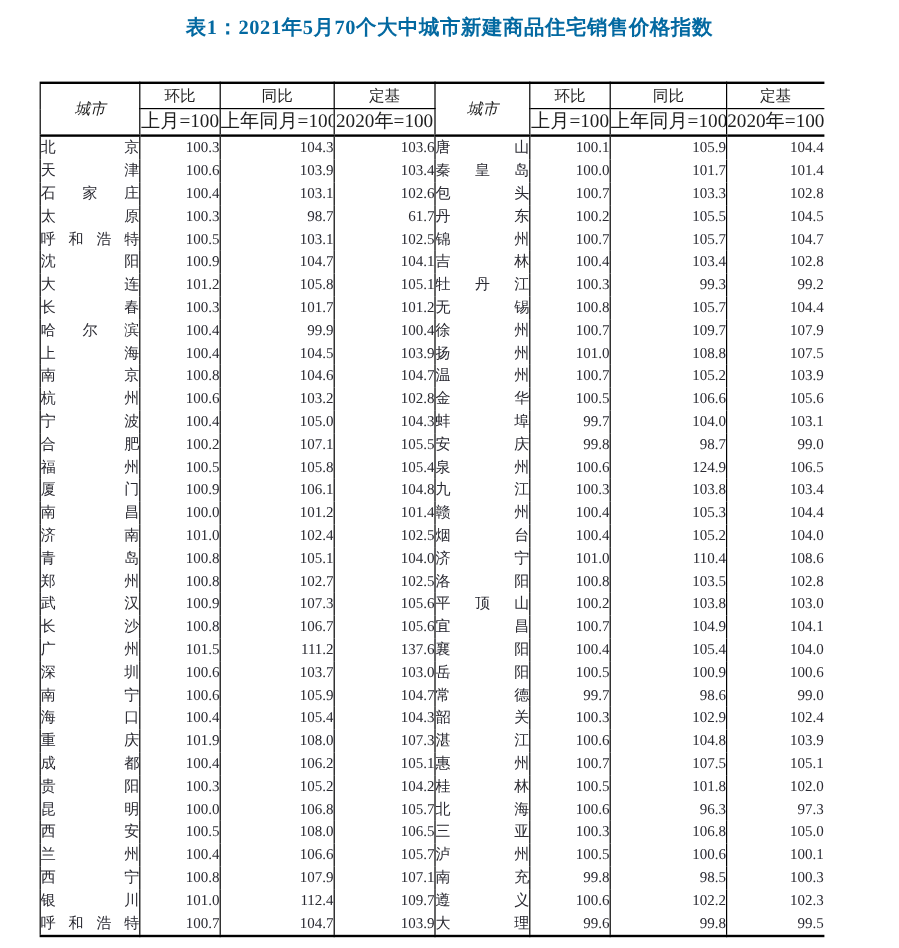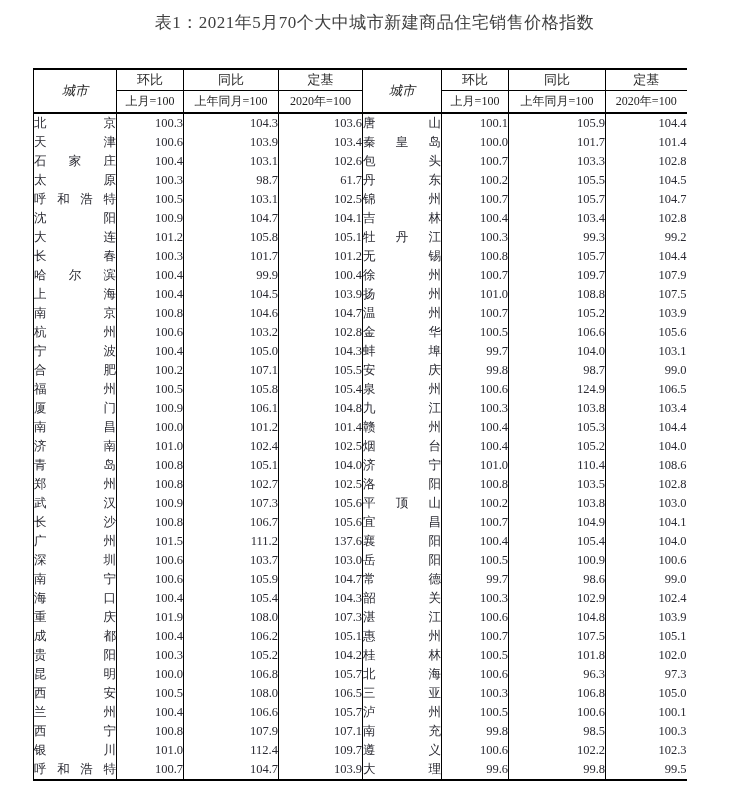--- a/index.html
+++ b/index.html
@@ -6,22 +6,22 @@
   .page{
     position:relative;
     width:749px;height:790px;
     background:#ffffff;
     font-family:"Liberation Serif","DejaVu Serif",serif;
     overflow:hidden;
   }
   .title{
     position:absolute;top:11px;left:0;width:749px;
     text-align:center;
-    font-size:17px;font-weight:normal;
-    color:#404040;
+    font-size:17px;font-weight:bold;
+    color:#0369a1;
     letter-spacing:0.5px;
   }
   table.idx{
     position:absolute;left:33px;top:68px;
     width:653px;
     border-collapse:collapse;
     table-layout:fixed;
     border-top:2px solid #000;
     border-bottom:2px solid #000;
     border-left:1px solid #000;
@@ -30,21 +30,21 @@
   table.idx th, table.idx td{
     border-right:1px solid #000;
     padding:0;
     font-weight:normal;
     overflow:hidden;
     white-space:nowrap;
   }
   table.idx tr > *:last-child{border-right:none;}
   thead th{color:#1f1f1f;text-align:center;}
   thead tr.r1 th{height:20px;font-size:13px;}
-  thead tr.r2 th{height:21px;font-size:12px;}
+  thead tr.r2 th{height:21px;font-size:16px;}
   th.grp{border-bottom:1px solid #000;text-align:center;}
   th.sub{border-bottom:2px solid #000;}
   th.cityhead{border-bottom:2px solid #000;font-size:13px;font-style:italic;}
   tbody td{
     height:19px;
     font-size:12.5px;
     color:#2a2a32;
   }
   td.city{
     text-align:justify;

